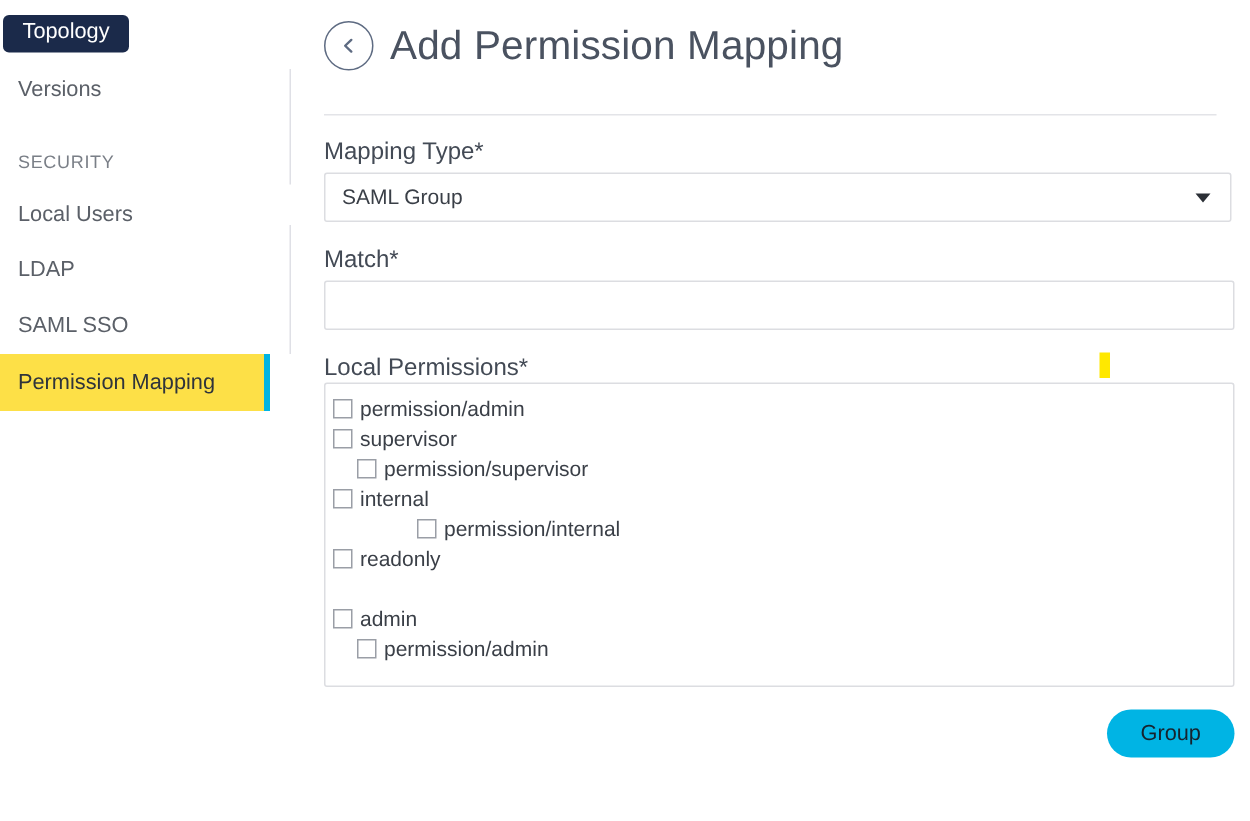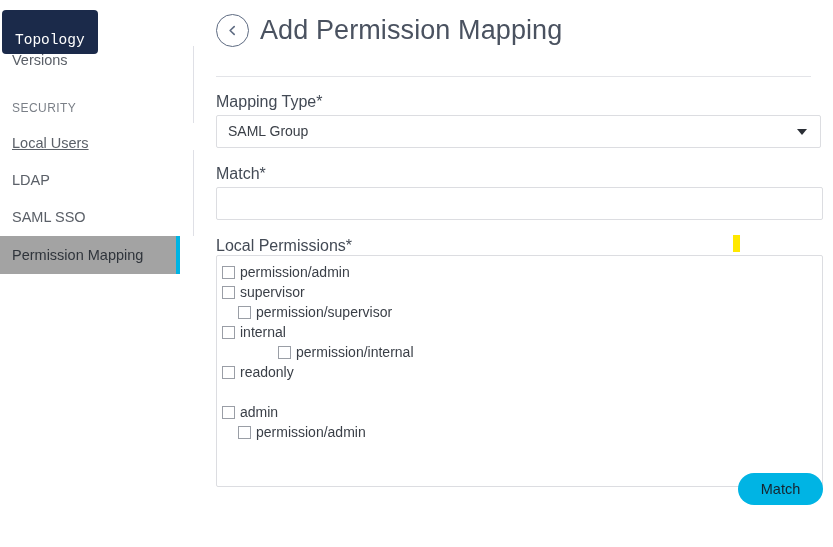--- a/index.html
+++ b/index.html
@@ -45,45 +45,44 @@
     font-size: 14.5px;
     color: #5b6068;
     white-space: nowrap;
     cursor: pointer;
   }
   .nav-item.partial {
     color: #9a9ea6;
     padding-left: 14px;
   }
   .nav-item.selected {
-    background: #a3a3a3;
+    background: #fde047;
     color: #2f343b;
     border-right: 4px solid #00b4e4;
   }
   .nav-section {
     position: absolute;
     left: 12px;
     font-size: 12px;
     letter-spacing: 0.45px;
     color: #7a7f87;
     white-space: nowrap;
   }
 
   .tooltip {
     position: absolute;
     left: 2px;
     top: 10px;
     background: #1b2a4a;
     color: #ffffff;
     font-size: 14.5px;
-    padding: 22px 13px 6px 13px;
+    padding: 3px 13px 6px 13px;
     border-radius: 4px;
     white-space: nowrap;
     z-index: 30;
-    font-family: Liberation Mono, monospace;
   }
 
   
   .main {
     position: absolute;
     left: 194px; top: 0;
     width: 639px;
     height: 547px;
   }
   .page-title {
@@ -182,21 +181,21 @@
     height: 17px;
     background: #ffe800;
     z-index: 20;
   }
 
   .perm-box {
     position: absolute;
     left: 22px;
     top: 255px;
     width: 607px;
-    height: 232px;
+    height: 203px;
     box-sizing: border-box;
     border: 1px solid #dcdde1;
     background: #ffffff;
     border-radius: 2px;
     overflow: hidden;
   }
   .perm-row {
     position: absolute;
     height: 20px;
     display: flex;
@@ -247,21 +246,21 @@
 
   <div class="tooltip">Topology</div>
 
   <div class="sidebar-divider sd-a"></div>
   <div class="sidebar-divider sd-b"></div>
 
   <div class="nav-item" style="top:41px;">Versions</div>
 
   <div class="nav-section" style="top:101px;">SECURITY</div>
 
-  <div class="nav-item" style="top:124px;text-decoration:underline;">Local Users</div>
+  <div class="nav-item" style="top:124px;">Local Users</div>
 
   <div class="nav-item" style="top:161px;">LDAP</div>
 
   <div class="nav-item" style="top:198px;">SAML SSO</div>
 
   <div class="nav-item selected" style="top:236px;">Permission Mapping</div>
 </div>
 
 <div class="main">
 
@@ -319,14 +318,14 @@
       <div class="perm-row lvl0" style="top: 146px;">
         <span class="perm-cb"></span>
         <span class="perm-label">admin</span>
       </div>
       <div class="perm-row lvl1" style="top: 166px;">
         <span class="perm-cb"></span>
         <span class="perm-label">permission/admin</span>
       </div>
     </div>
 
-  <button class="save-btn">Match</button>
+  <button class="save-btn">Group</button>
 </div>
 
 </body></html>

